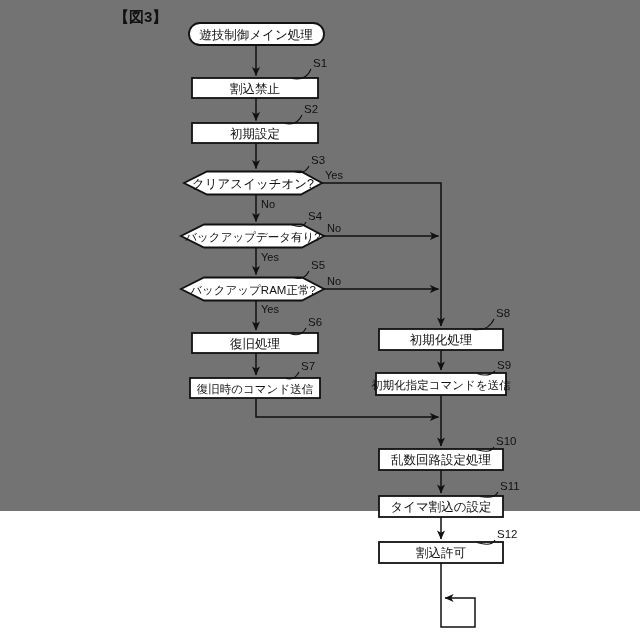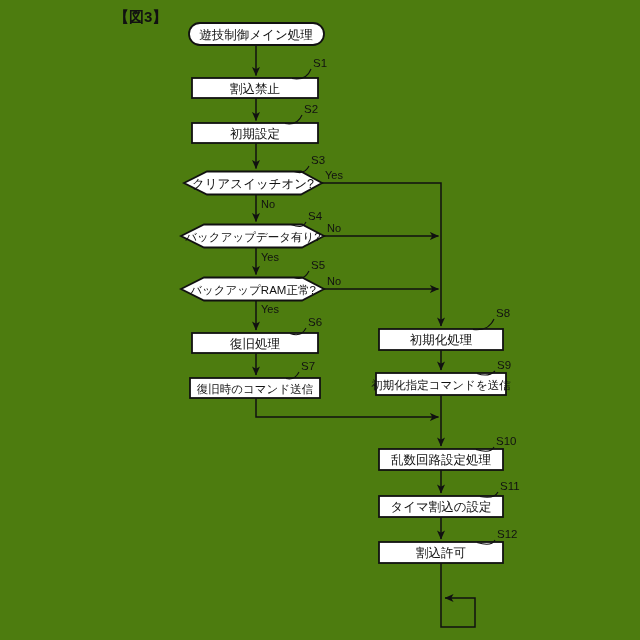--- a/index.html
+++ b/index.html
@@ -4,21 +4,21 @@
 <style>
   html, body {
     margin: 0;
     padding: 0;
     background: #ffffff;
     width: 640px;
     height: 640px;
     overflow: hidden;
     font-family: "Liberation Sans", sans-serif;
   }
-  #canvas { width: 640px; height: 640px; position: relative; background: #4d7c0f; }
+  #canvas { width: 640px; height: 511px; position: relative; background: #737373; }
   svg { display: block; }
   .node-shape { fill: #ffffff; stroke: #111111; stroke-width: 1.8; }
   .node-text  { fill: #111111; font-family: "Liberation Sans", sans-serif; }
   .step-id    { fill: #111111; font-family: "Liberation Sans", sans-serif; font-size: 11.5px; }
   .branch-lbl { fill: #111111; font-family: "Liberation Sans", sans-serif; font-size: 11px; }
   .flow-line  { fill: none; stroke: #111111; stroke-width: 1.5; }
   .leader     { fill: none; stroke: #111111; stroke-width: 1.1; }
   .fig-label  { fill: #111111; font-family: "Liberation Sans", sans-serif; font-size: 15px; font-weight: bold; }
 </style>
 </head>

